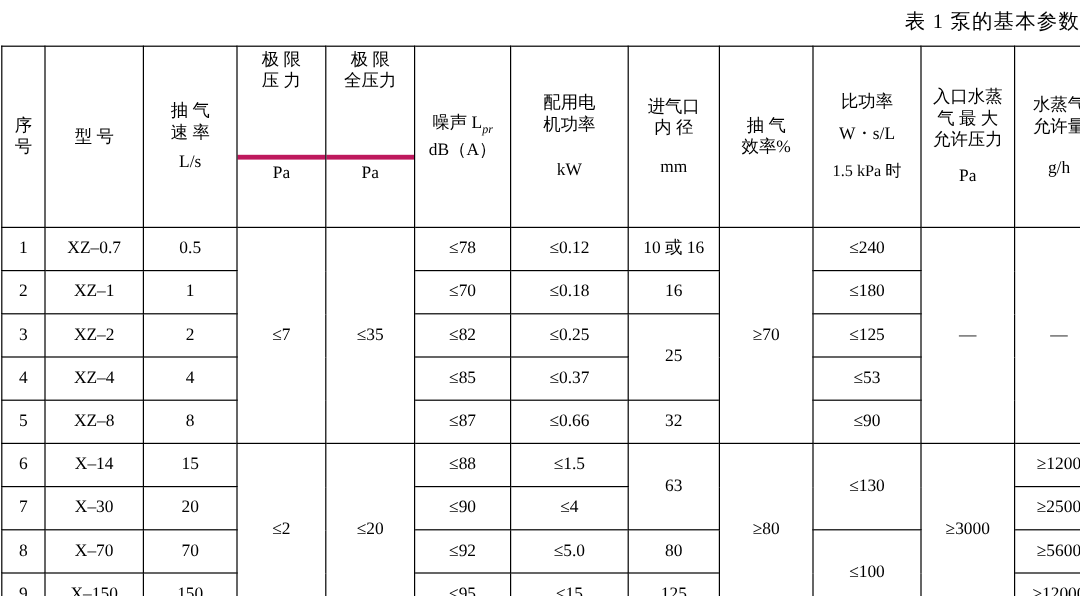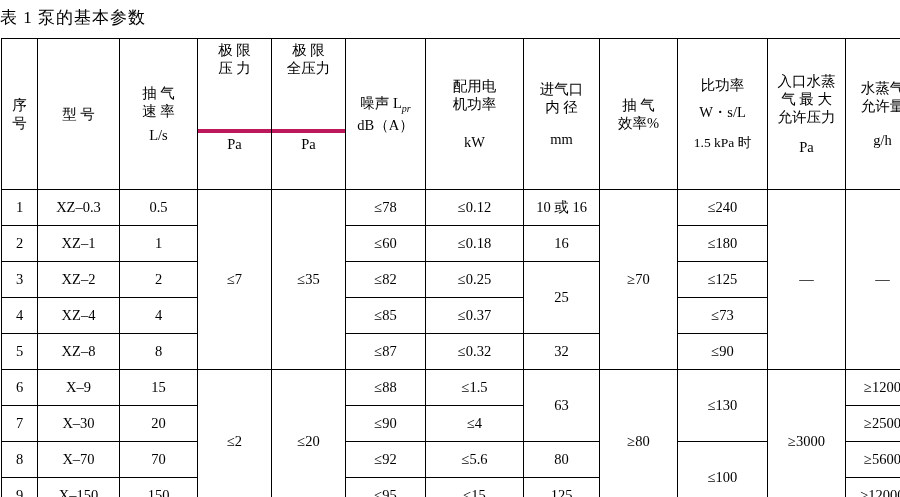--- a/index.html
+++ b/index.html
@@ -13,21 +13,21 @@
     font-family: "Liberation Serif", "DejaVu Serif", serif;
     color: #000;
     overflow: hidden;
   }
   #page {
     position: relative;
     width: 900px;
     height: 497px;
   }
   .caption {
-    text-align: left;
+    text-align: right;
     font-size: 17px;
     letter-spacing: 1px;
     padding-top: 6px;
     padding-bottom: 9px;
     font-family: "Liberation Serif", "DejaVu Serif", serif;
   }
   table.spec {
     border-collapse: collapse;
     width: 898px;
     margin: 0 1px;
@@ -198,38 +198,38 @@
         <div class="hdr-stack">
           <span class="hdr-line">水蒸气</span>
           <span class="hdr-line">允许量</span>
           <span class="hdr-line" style="margin-top:16px">g/h</span>
         </div>
       </td>
     </tr>
 
     <tr class="body-row">
       <td>1</td>
-      <td>XZ–0.3</td>
+      <td>XZ–0.7</td>
       <td>0.5</td>
       <td rowspan="5">≤7</td>
       <td rowspan="5">≤35</td>
       <td>≤78</td>
       <td>≤0.12</td>
       <td>10 或 16</td>
       <td rowspan="5">≥70</td>
       <td>≤240</td>
       <td rowspan="5">—</td>
       <td rowspan="5">—</td>
     </tr>
 
     <tr class="body-row">
       <td>2</td>
       <td>XZ–1</td>
       <td>1</td>
-      <td>≤60</td>
+      <td>≤70</td>
       <td>≤0.18</td>
       <td>16</td>
       <td>≤180</td>
     </tr>
 
     <tr class="body-row">
       <td>3</td>
       <td>XZ–2</td>
       <td>2</td>
       <td>≤82</td>
@@ -237,36 +237,36 @@
       <td rowspan="2">25</td>
       <td>≤125</td>
     </tr>
 
     <tr class="body-row">
       <td>4</td>
       <td>XZ–4</td>
       <td>4</td>
       <td>≤85</td>
       <td>≤0.37</td>
-      <td>≤73</td>
+      <td>≤53</td>
     </tr>
 
     <tr class="body-row">
       <td>5</td>
       <td>XZ–8</td>
       <td>8</td>
       <td>≤87</td>
-      <td>≤0.32</td>
+      <td>≤0.66</td>
       <td>32</td>
       <td>≤90</td>
     </tr>
 
     <tr class="body-row">
       <td>6</td>
-      <td>X–9</td>
+      <td>X–14</td>
       <td>15</td>
       <td rowspan="4">≤2</td>
       <td rowspan="4">≤20</td>
       <td>≤88</td>
       <td>≤1.5</td>
       <td rowspan="2">63</td>
       <td rowspan="4">≥80</td>
       <td rowspan="2">≤130</td>
       <td rowspan="4">≥3000</td>
       <td>≥1200</td>
@@ -279,21 +279,21 @@
       <td>≤90</td>
       <td>≤4</td>
       <td>≥2500</td>
     </tr>
 
     <tr class="body-row">
       <td>8</td>
       <td>X–70</td>
       <td>70</td>
       <td>≤92</td>
-      <td>≤5.6</td>
+      <td>≤5.0</td>
       <td>80</td>
       <td rowspan="2">≤100</td>
       <td>≥5600</td>
     </tr>
 
     <tr class="body-row">
       <td>9</td>
       <td>X–150</td>
       <td>150</td>
       <td>≤95</td>

